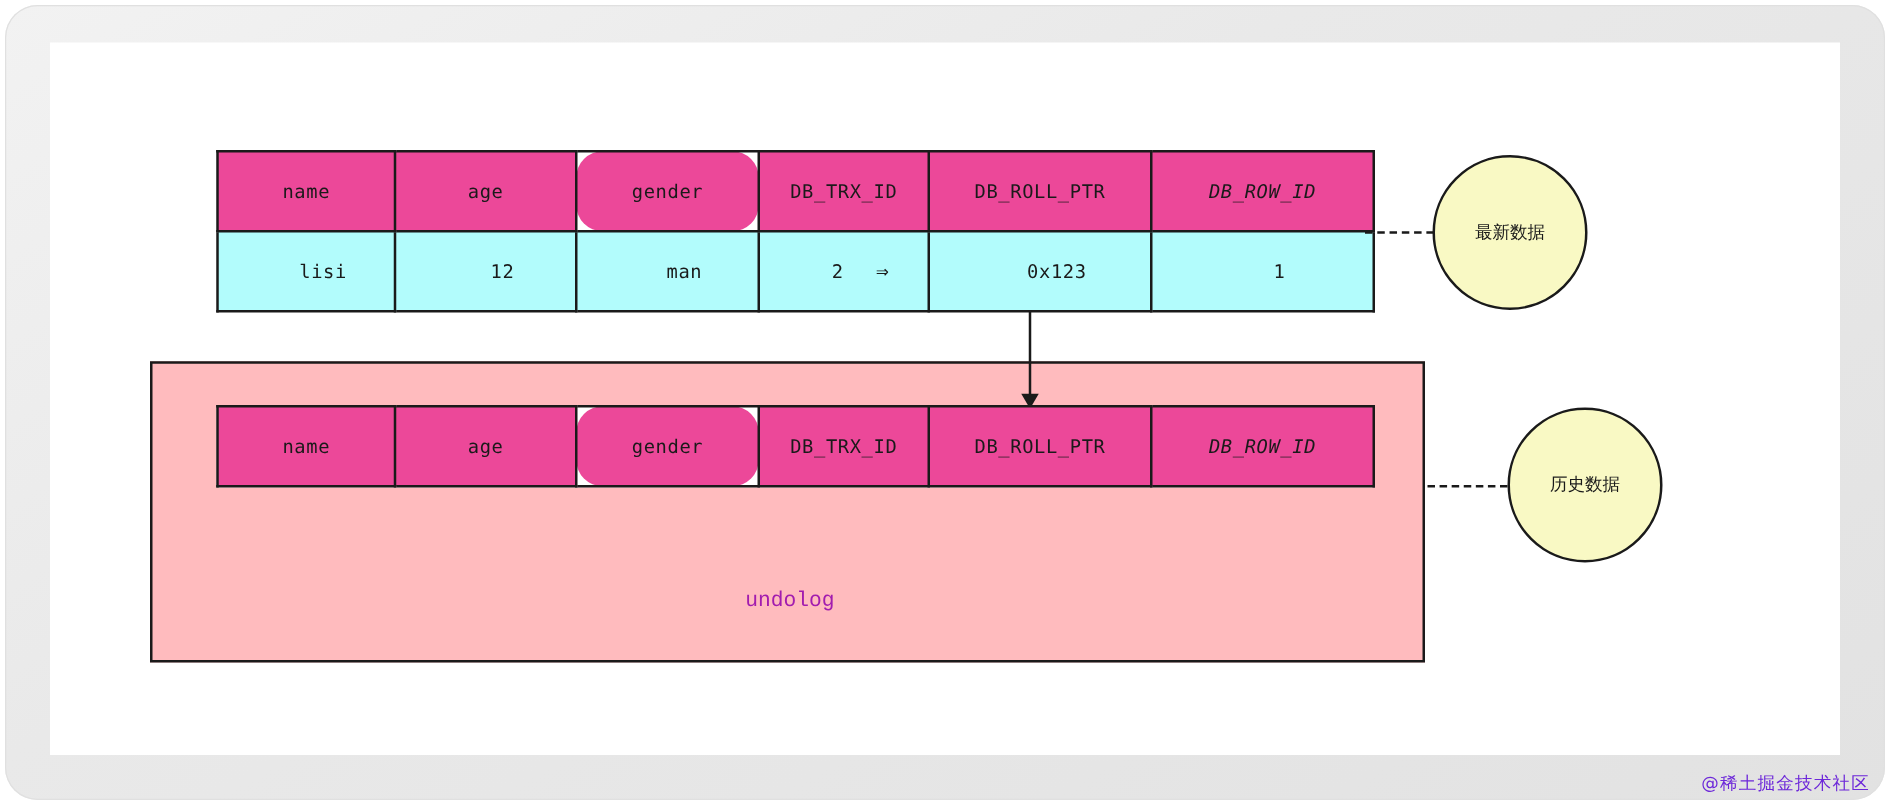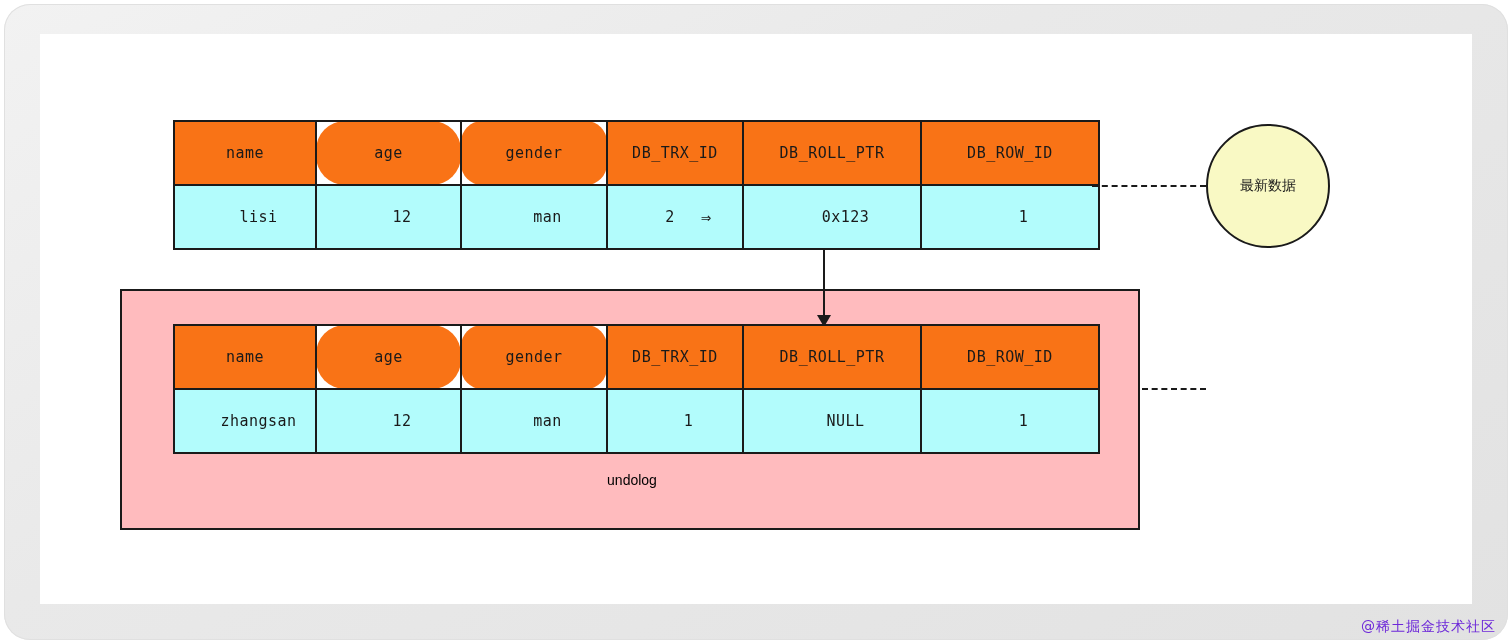--- a/index.html
+++ b/index.html
@@ -56,34 +56,34 @@
     text-align: center;
     vertical-align: middle;
     font-family: "DejaVu Sans Mono", monospace;
     font-size: 15px;
     color: #1a1a1a;
     letter-spacing: 0.5px;
     padding: 0;
     height: 62px;
   }
   .record-table tr.head-row td {
-    background: #f97316;
+    background: #ec4899;
   }
   .record-table tr.body-row td {
     background: #b2fcfc;
     padding-left: 27px;
   }
 
   
   .col-name   { width: 140px; }
-  .col-age    { width: 143px; border-radius: 29px; }
+  .col-age    { width: 143px; }
   .col-gender { width: 144px; border-radius: 21px; }
   .col-trx    { width: 134px; margin-top: 24px; }
   .col-roll   { width: 176px; }
-  .col-row    { width: 176px; }
+  .col-row    { width: 176px; font-style: italic; }
 
   #table-latest {
     left: 173px;
     top: 120px;
   }
   #table-history {
     left: 173px;
     top: 324px;
   }
 
@@ -110,42 +110,42 @@
     background: #ffbbbe;
     border: 2px solid #1a1a1a;
     box-sizing: border-box;
   }
   #undolog-label {
     position: absolute;
     left: 0;
     top: 181px;
     width: 1020px;
     text-align: center;
-    font-family: Liberation Sans, sans-serif;
-    font-size: 14px;
-    color: #000000;
+    font-family: Liberation Mono, monospace;
+    font-size: 17px;
+    color: #a21caf;
   }
 
   
   .note-circle {
     position: absolute;
     width: 124px;
     height: 124px;
     border-radius: 50%;
     background: #f9f9c4;
     border: 2px solid #1a1a1a;
     box-sizing: border-box;
     display: flex;
     align-items: center;
     justify-content: center;
     font-family: "DejaVu Sans", sans-serif;
     font-size: 14px;
     color: #1a1a1a;
   }
-  #circle-latest  { left: 1206px; top: 124px; text-align: center; }
+  #circle-latest  { left: 1146px; top: 124px; text-align: center; }
   #circle-history { left: 1206px; top: 326px; }
 
   
   .dashed-connector {
     position: absolute;
     height: 0;
     border-top: 2px dashed #1a1a1a;
   }
   #connector-latest  { left: 1092px; top: 185px;  width: 114px; }
   #connector-history { left: 1142px; top: 388px;  width: 64px; }
@@ -226,31 +226,24 @@
   <table id="table-history" class="record-table">
     <tbody>
         <tr class="head-row">
       <td class="col-name">name</td>
       <td class="col-age">age</td>
       <td class="col-gender">gender</td>
       <td class="col-trx">DB_TRX_ID</td>
       <td class="col-roll">DB_ROLL_PTR</td>
       <td class="col-row">DB_ROW_ID</td>
     </tr>
-    <tr class="body-row">
-      <td>zhangsan</td>
-      <td>12</td>
-      <td>man</td>
-      <td>1</td>
-      <td>NULL</td>
-      <td>1</td>
-    </tr>
   </tbody>
     </table>
 
   <div id="connector-latest" class="dashed-connector"></div>
   <div id="connector-history" class="dashed-connector"></div>
 
   <div id="circle-latest" class="note-circle">最新数据</div>
+  <div id="circle-history" class="note-circle">历史数据</div>
 
 </div>
 
 <div id="watermark">@稀土掘金技术社区</div>
 
 </body></html>

